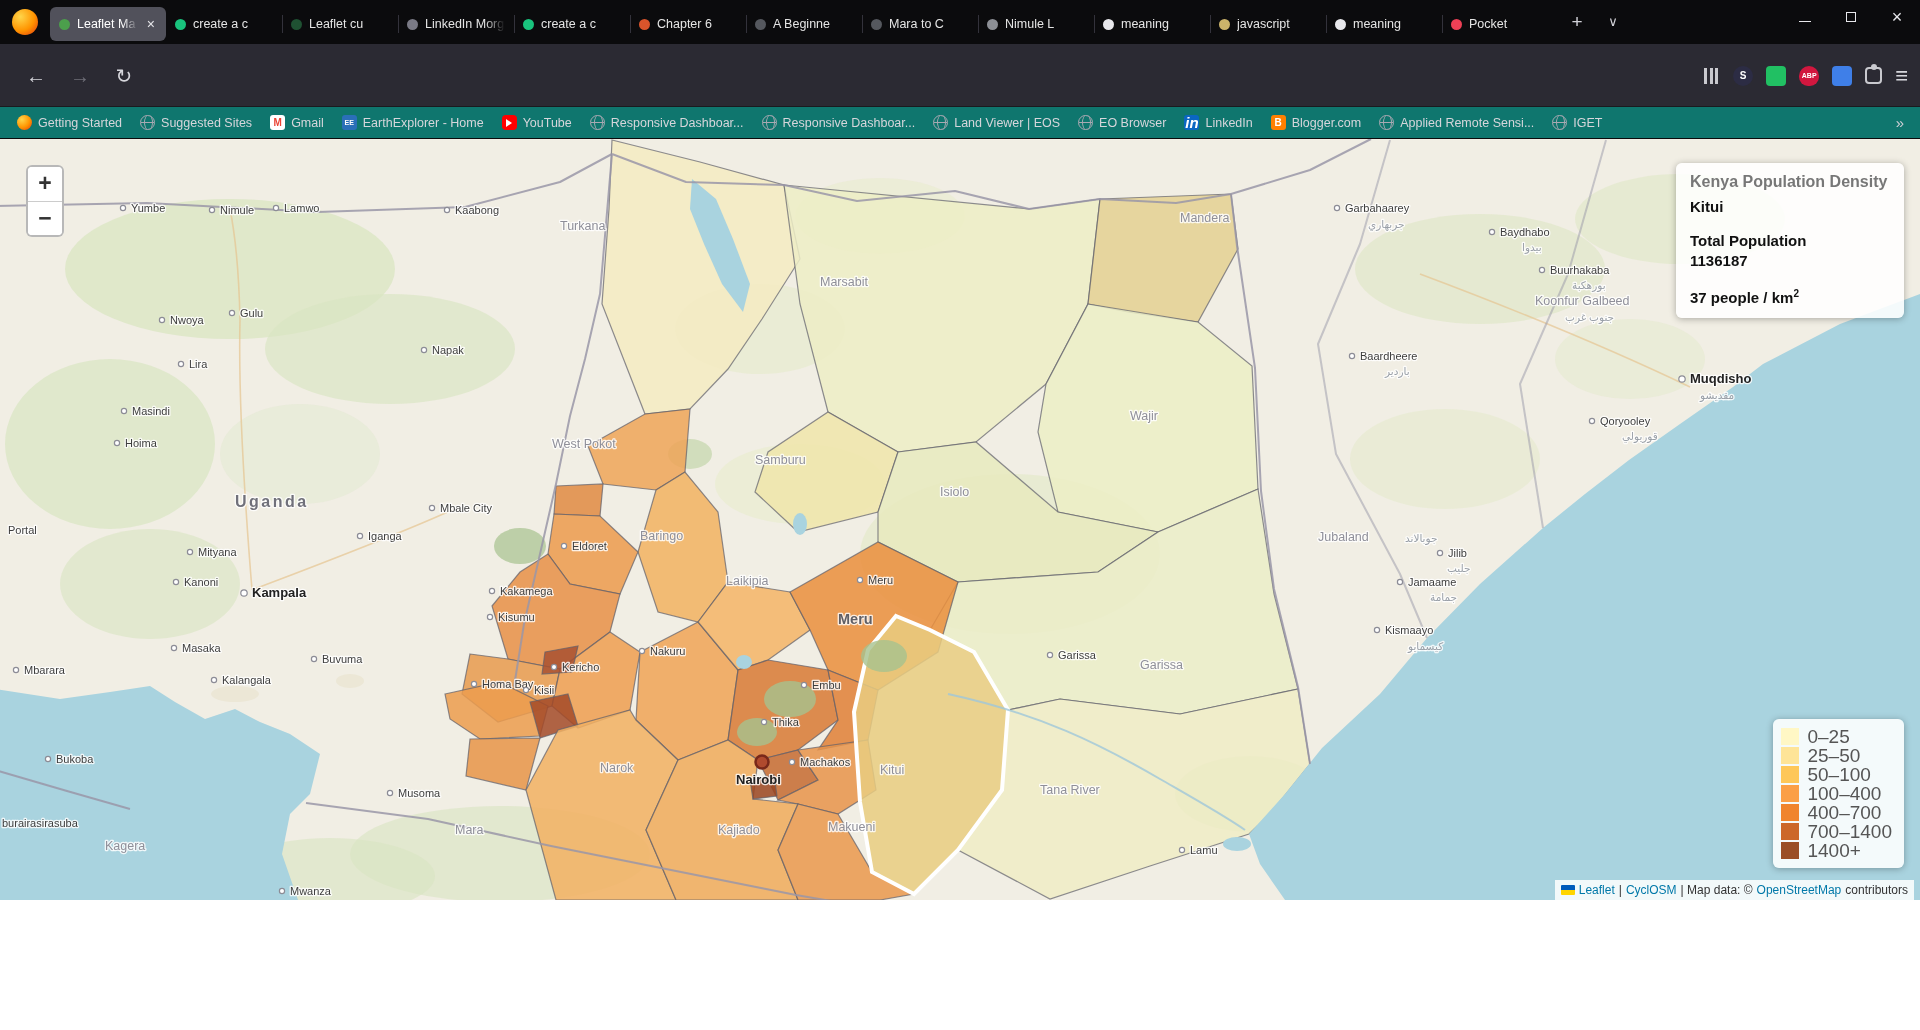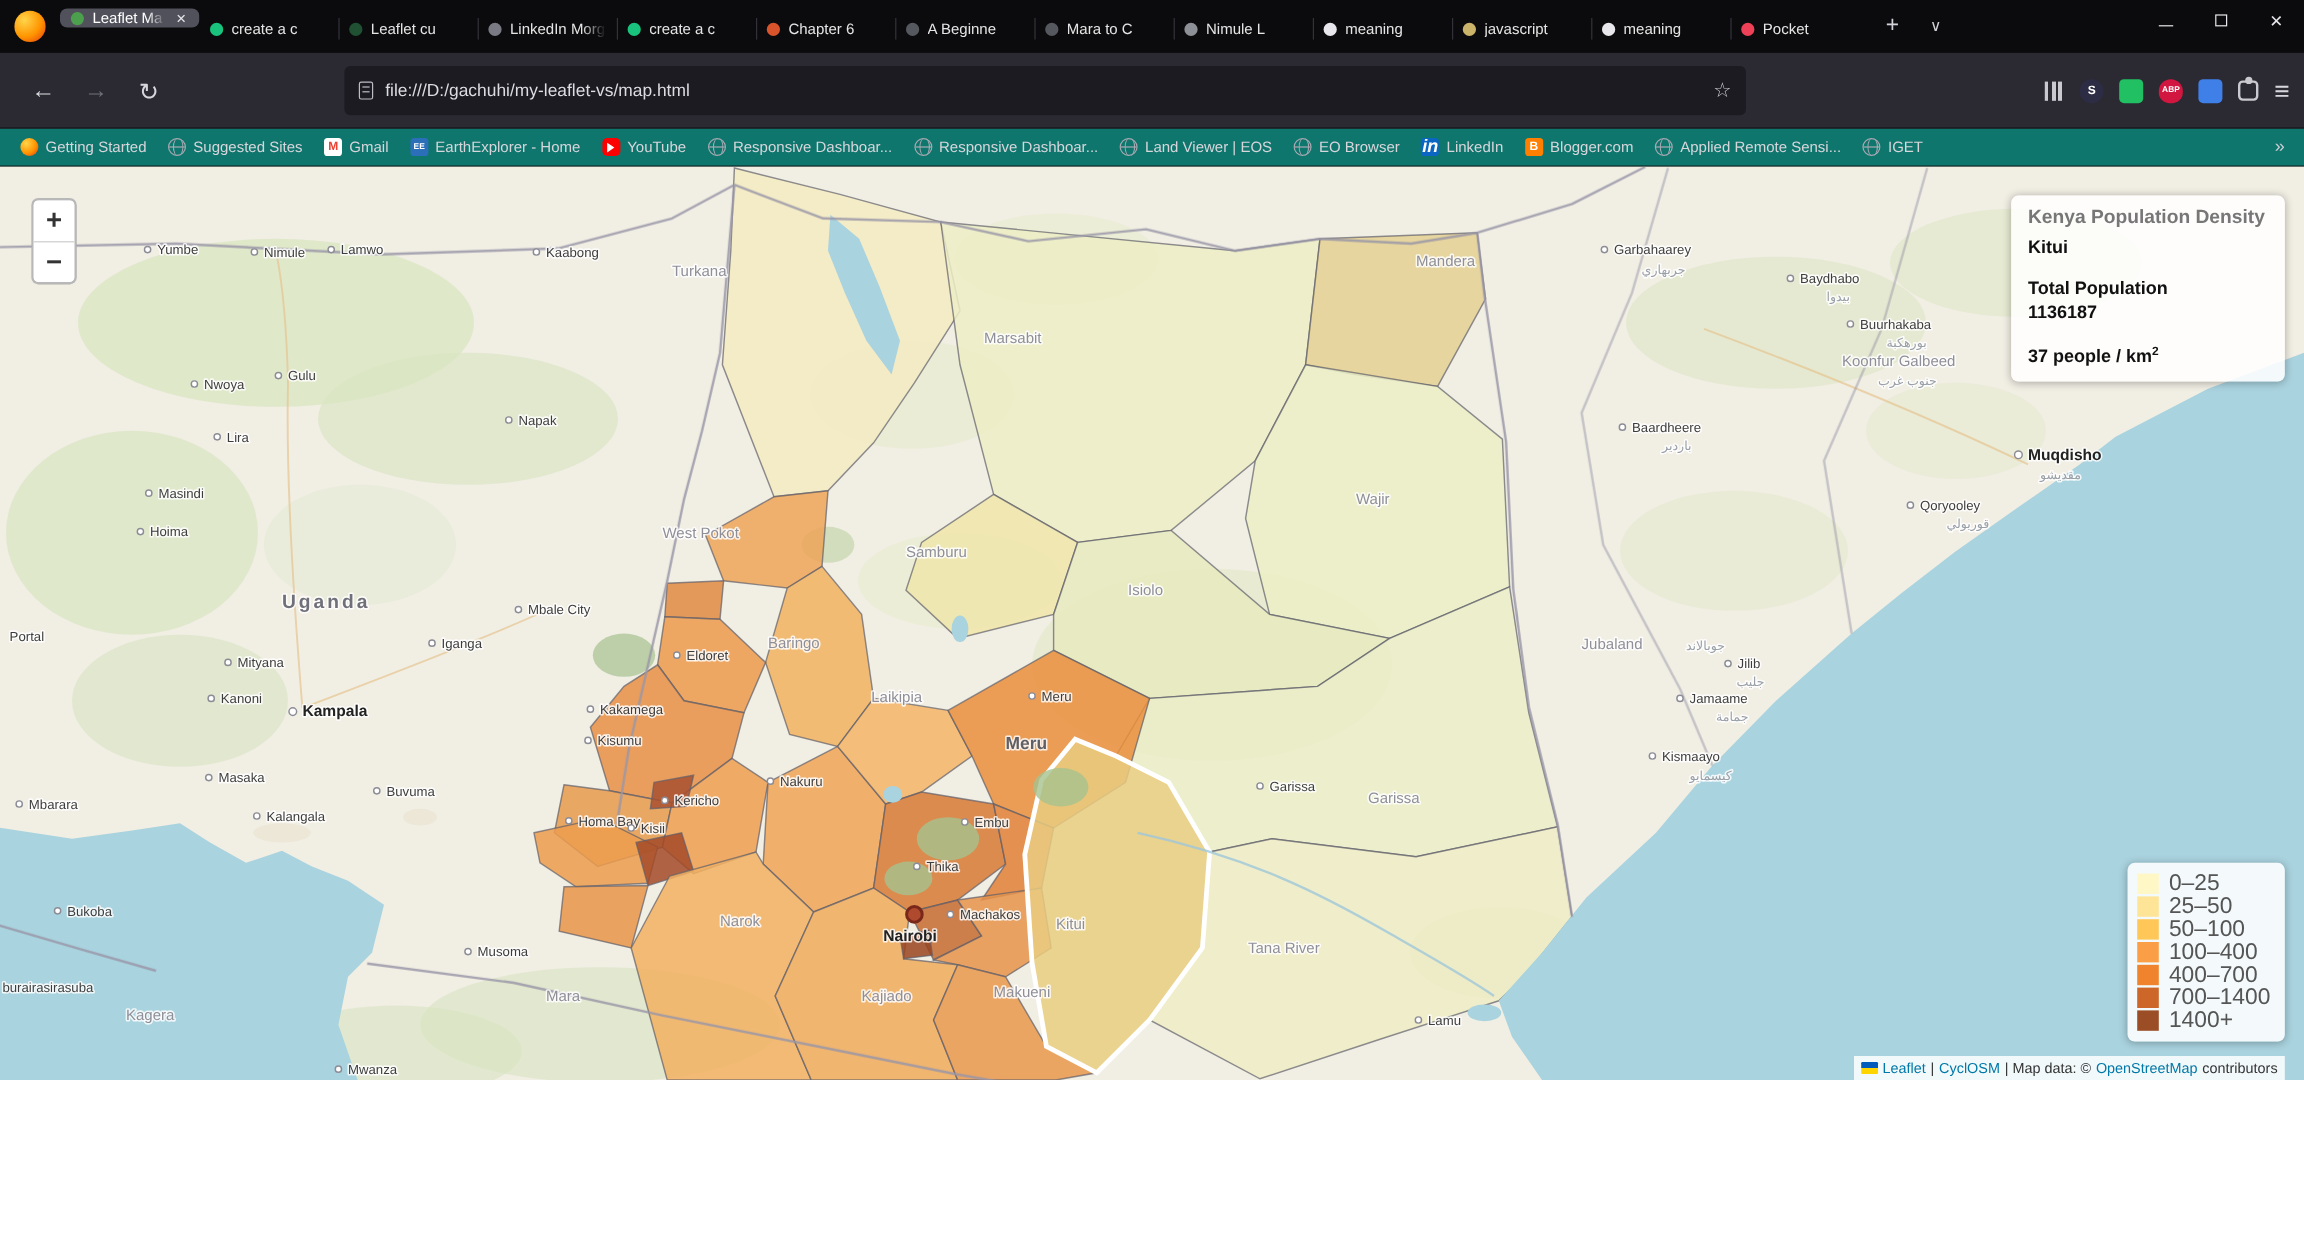--- a/index.html
+++ b/index.html
@@ -8,21 +8,21 @@
   .window { width:1920px; height:1030px; display:flex; flex-direction:column; }
 
   
   .tabbar { height:44px; background:#0b0b0d; display:flex; align-items:center; flex:0 0 auto; }
   .fx-logo { width:26px; height:26px; border-radius:50%; margin:0 12px 0 12px; flex:0 0 auto;
     background:radial-gradient(circle at 32% 30%, #ffd54a 0%, #ff9400 55%, #e3350f 100%); }
   #tabs { display:flex; height:36px; margin-top:4px; }
   .tab { width:116px; height:36px; display:flex; align-items:center; gap:7px; padding:0 9px;
     color:#e5e5e5; font-size:12.5px; border-radius:5px 5px 0 0; cursor:default; position:relative; }
   .tab + .tab::before { content:""; position:absolute; left:0; top:9px; bottom:9px; width:1px; background:#33323b; }
-  .tab.active { background:#51515b; color:#fff; border-radius:6px; height:16px; margin-top:1px;align-items:center; }
+  .tab.active { background:#51515b; color:#fff; border-radius:6px; height:34px; margin-top:1px;align-items:center; }
   .tab.active::before { display:none; }
   .tab.active + .tab::before { display:none; }
   .favicon { width:11px; height:11px; border-radius:50%; flex:0 0 auto; }
   .tab-title { white-space:nowrap; overflow:hidden; flex:1 1 auto;
     -webkit-mask-image:linear-gradient(90deg,#000 75%,transparent); mask-image:linear-gradient(90deg,#000 75%,transparent); }
   .tab-close { font-size:14px; color:#e6e6ea; flex:0 0 auto; padding:0 2px; }
   .tab-new, .tab-list { color:#d2d2d8; font-size:19px; width:34px; height:32px; line-height:32px;
     text-align:center; border-radius:4px; margin-left:2px; }
   .tab-list { font-size:13px; }
   .win-controls { margin-left:auto; display:flex; height:44px; align-self:flex-start; }
@@ -102,21 +102,21 @@
   .ip-total-label, .ip-total-value { font-size:15px; font-weight:bold; line-height:1.35; }
   .ip-density { font-size:15px; font-weight:bold; margin-top:16px; }
   .ip-density sup { font-size:10px; }
 
   .legend { position:absolute; right:16px; bottom:32px; background:rgba(255,255,255,.87);
     border-radius:6px; box-shadow:0 1px 7px rgba(0,0,0,.3); padding:8px 12px 8px 8px; }
   .legend-row { display:flex; align-items:center; gap:8px; height:19px; }
   .legend-swatch { width:18px; height:17px; flex:0 0 auto; opacity:.95; }
   .legend-label { font-size:19px; color:#555; white-space:nowrap; }
 
-  .attribution { position:absolute; right:16px; bottom:0; background:rgba(255,255,255,.85);
+  .attribution { position:absolute; right:6px; bottom:0; background:rgba(255,255,255,.85);
     font-size:12px; color:#333; padding:3px 6px 3px 6px; display:flex; align-items:center; gap:4px; }
   .attribution a { color:#0078A8; text-decoration:none; }
   .flag { width:14px; height:10px; display:inline-block;
     background:linear-gradient(#005BBB 0 50%, #FFD500 50% 100%); border-radius:1px; }
 
   .below-map { flex:1 1 auto; background:#fff; }
 </style>
 </head>
 <body>
 
@@ -189,25 +189,20 @@
           <span class="wc-max"></span>
         </div>
       <div class="win-btn wc-close">×</div>
     </div>
   </div>
 
   <div class="navbar">
     <div class="nav-btn" style="left:18px">←</div>
     <div class="nav-btn" style="left:62px; color:#6f6f78">→</div>
     <div class="nav-btn" style="left:106px">↻</div>
-    <div class="urlbar">
-      <span class="page-ico"></span>
-      <span class="url-text">file:///D:/gachuhi/my-leaflet-vs/map.html</span>
-      <span class="star">☆</span>
-    </div>
     <div class="nav-right">
       <span class="ext ext-lib"></span>
       <span class="ext ext-s">S</span>
       <span class="ext ext-green"></span>
       <span class="ext ext-abp">ABP</span>
       <span class="ext ext-blue"></span>
       <span class="ext ext-puzzle"></span>
       <span class="menu-ico">≡</span>
     </div>
   </div>

